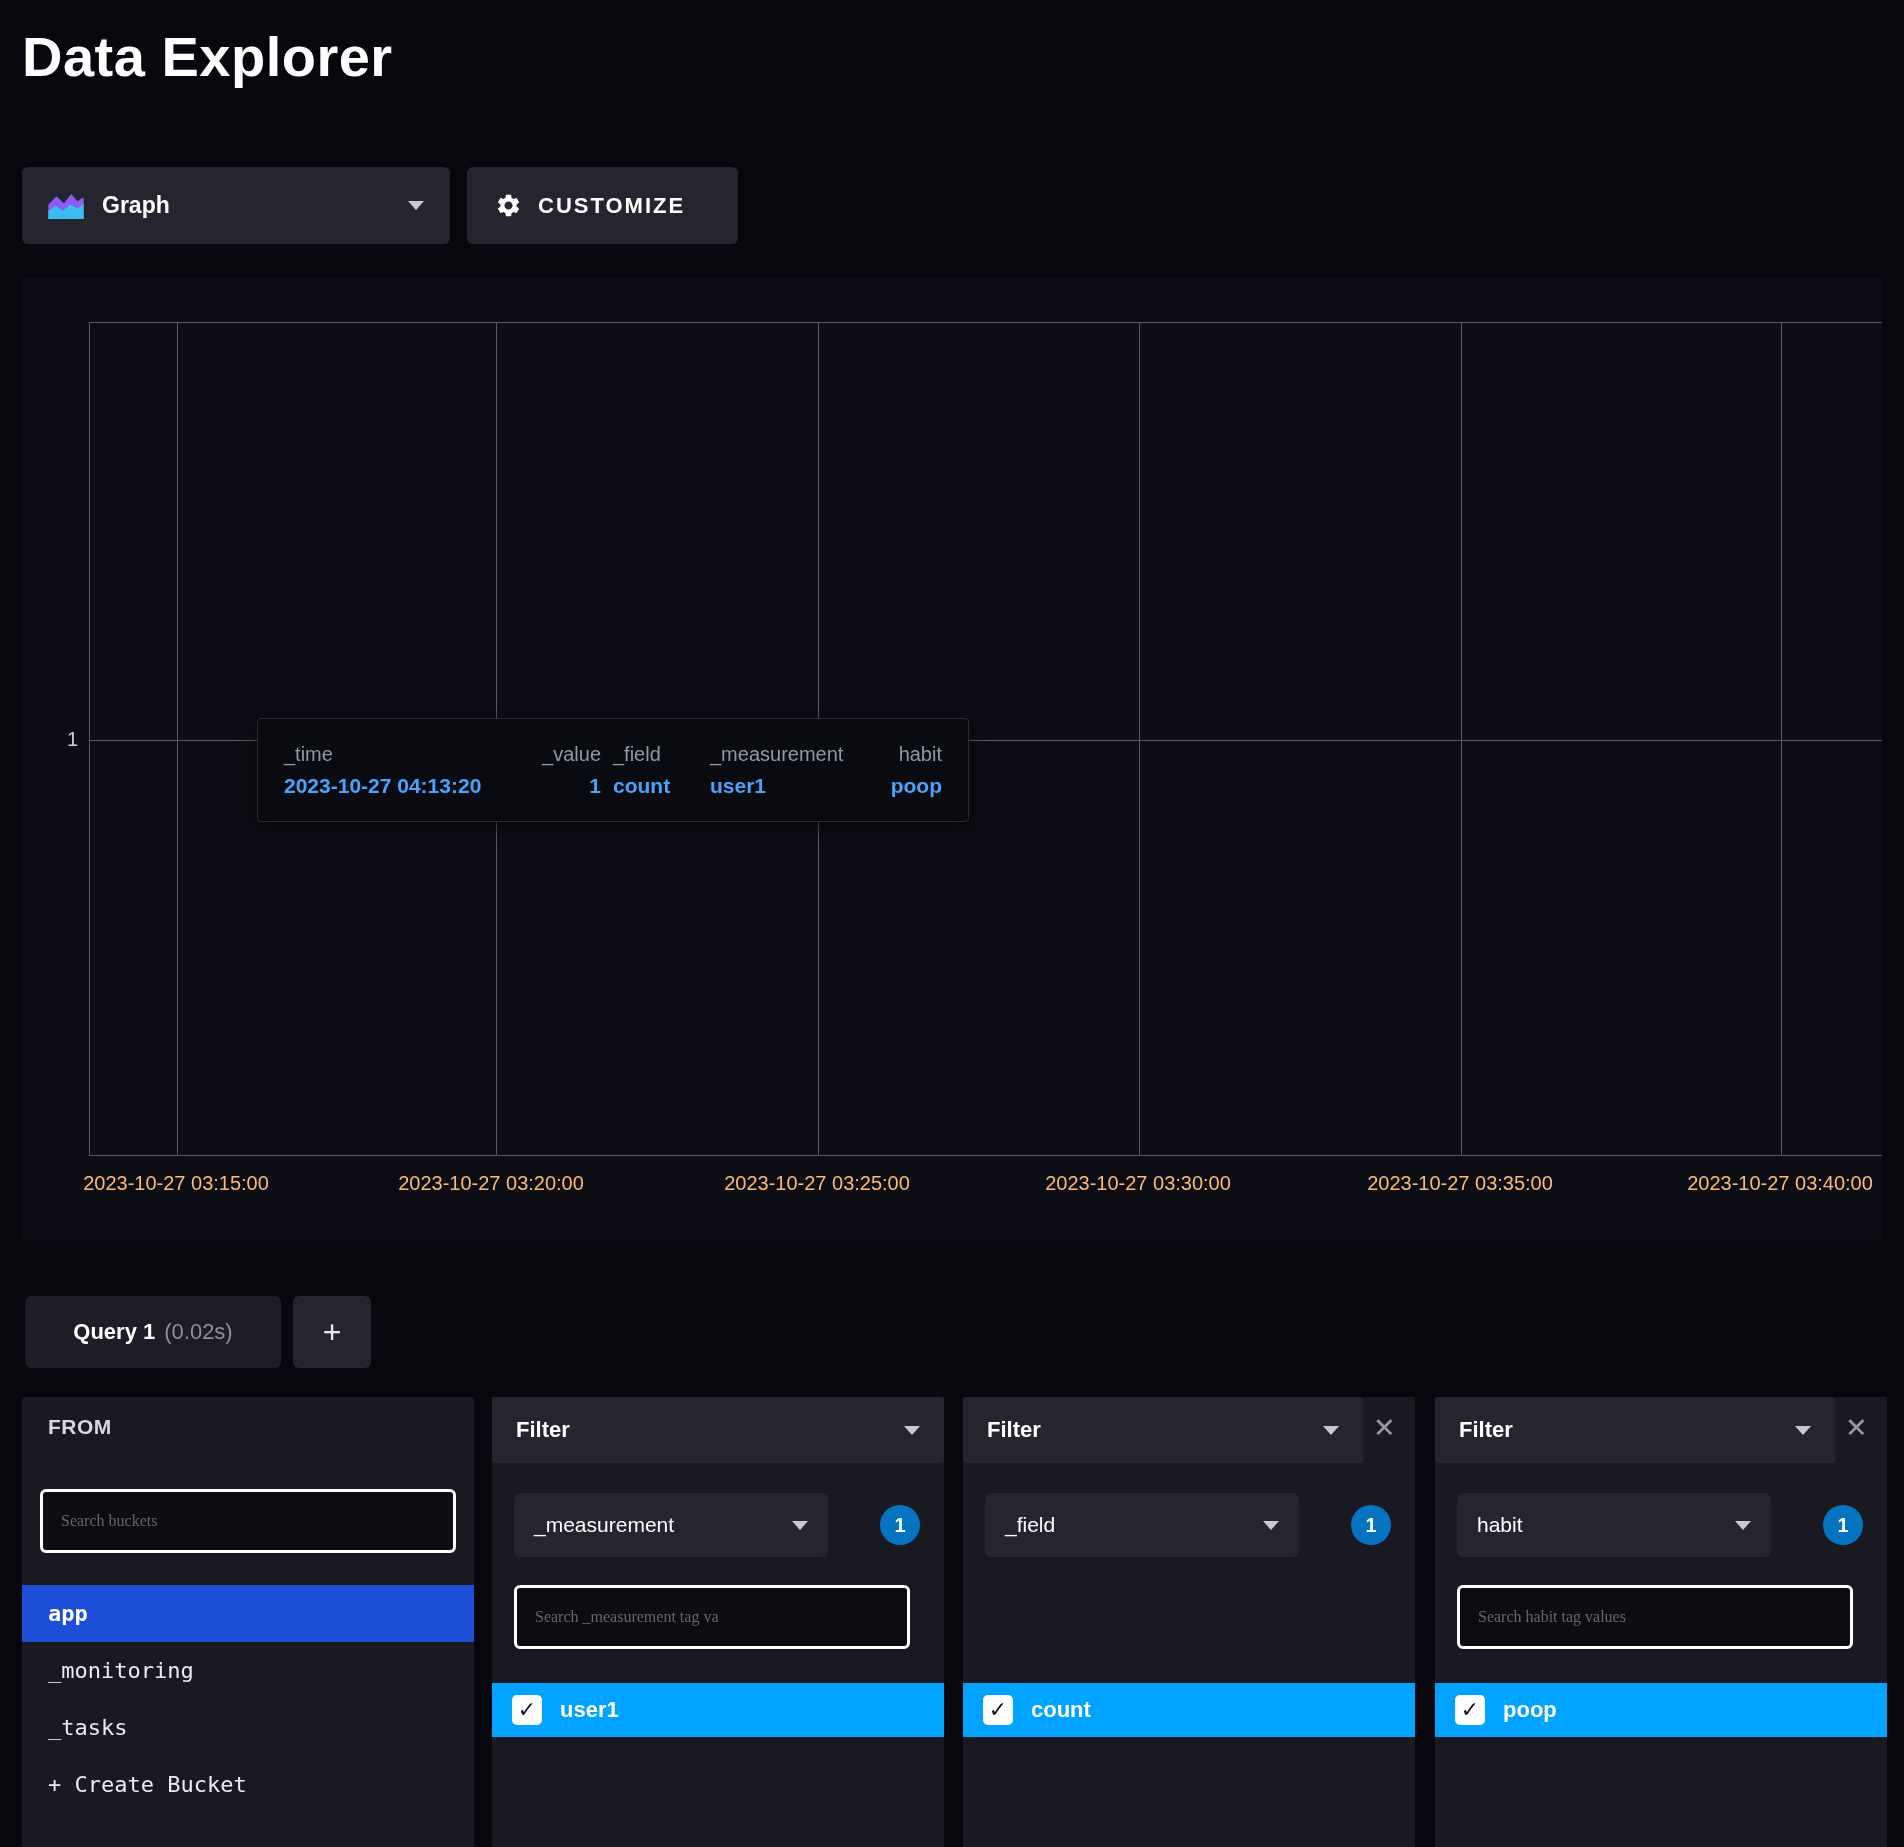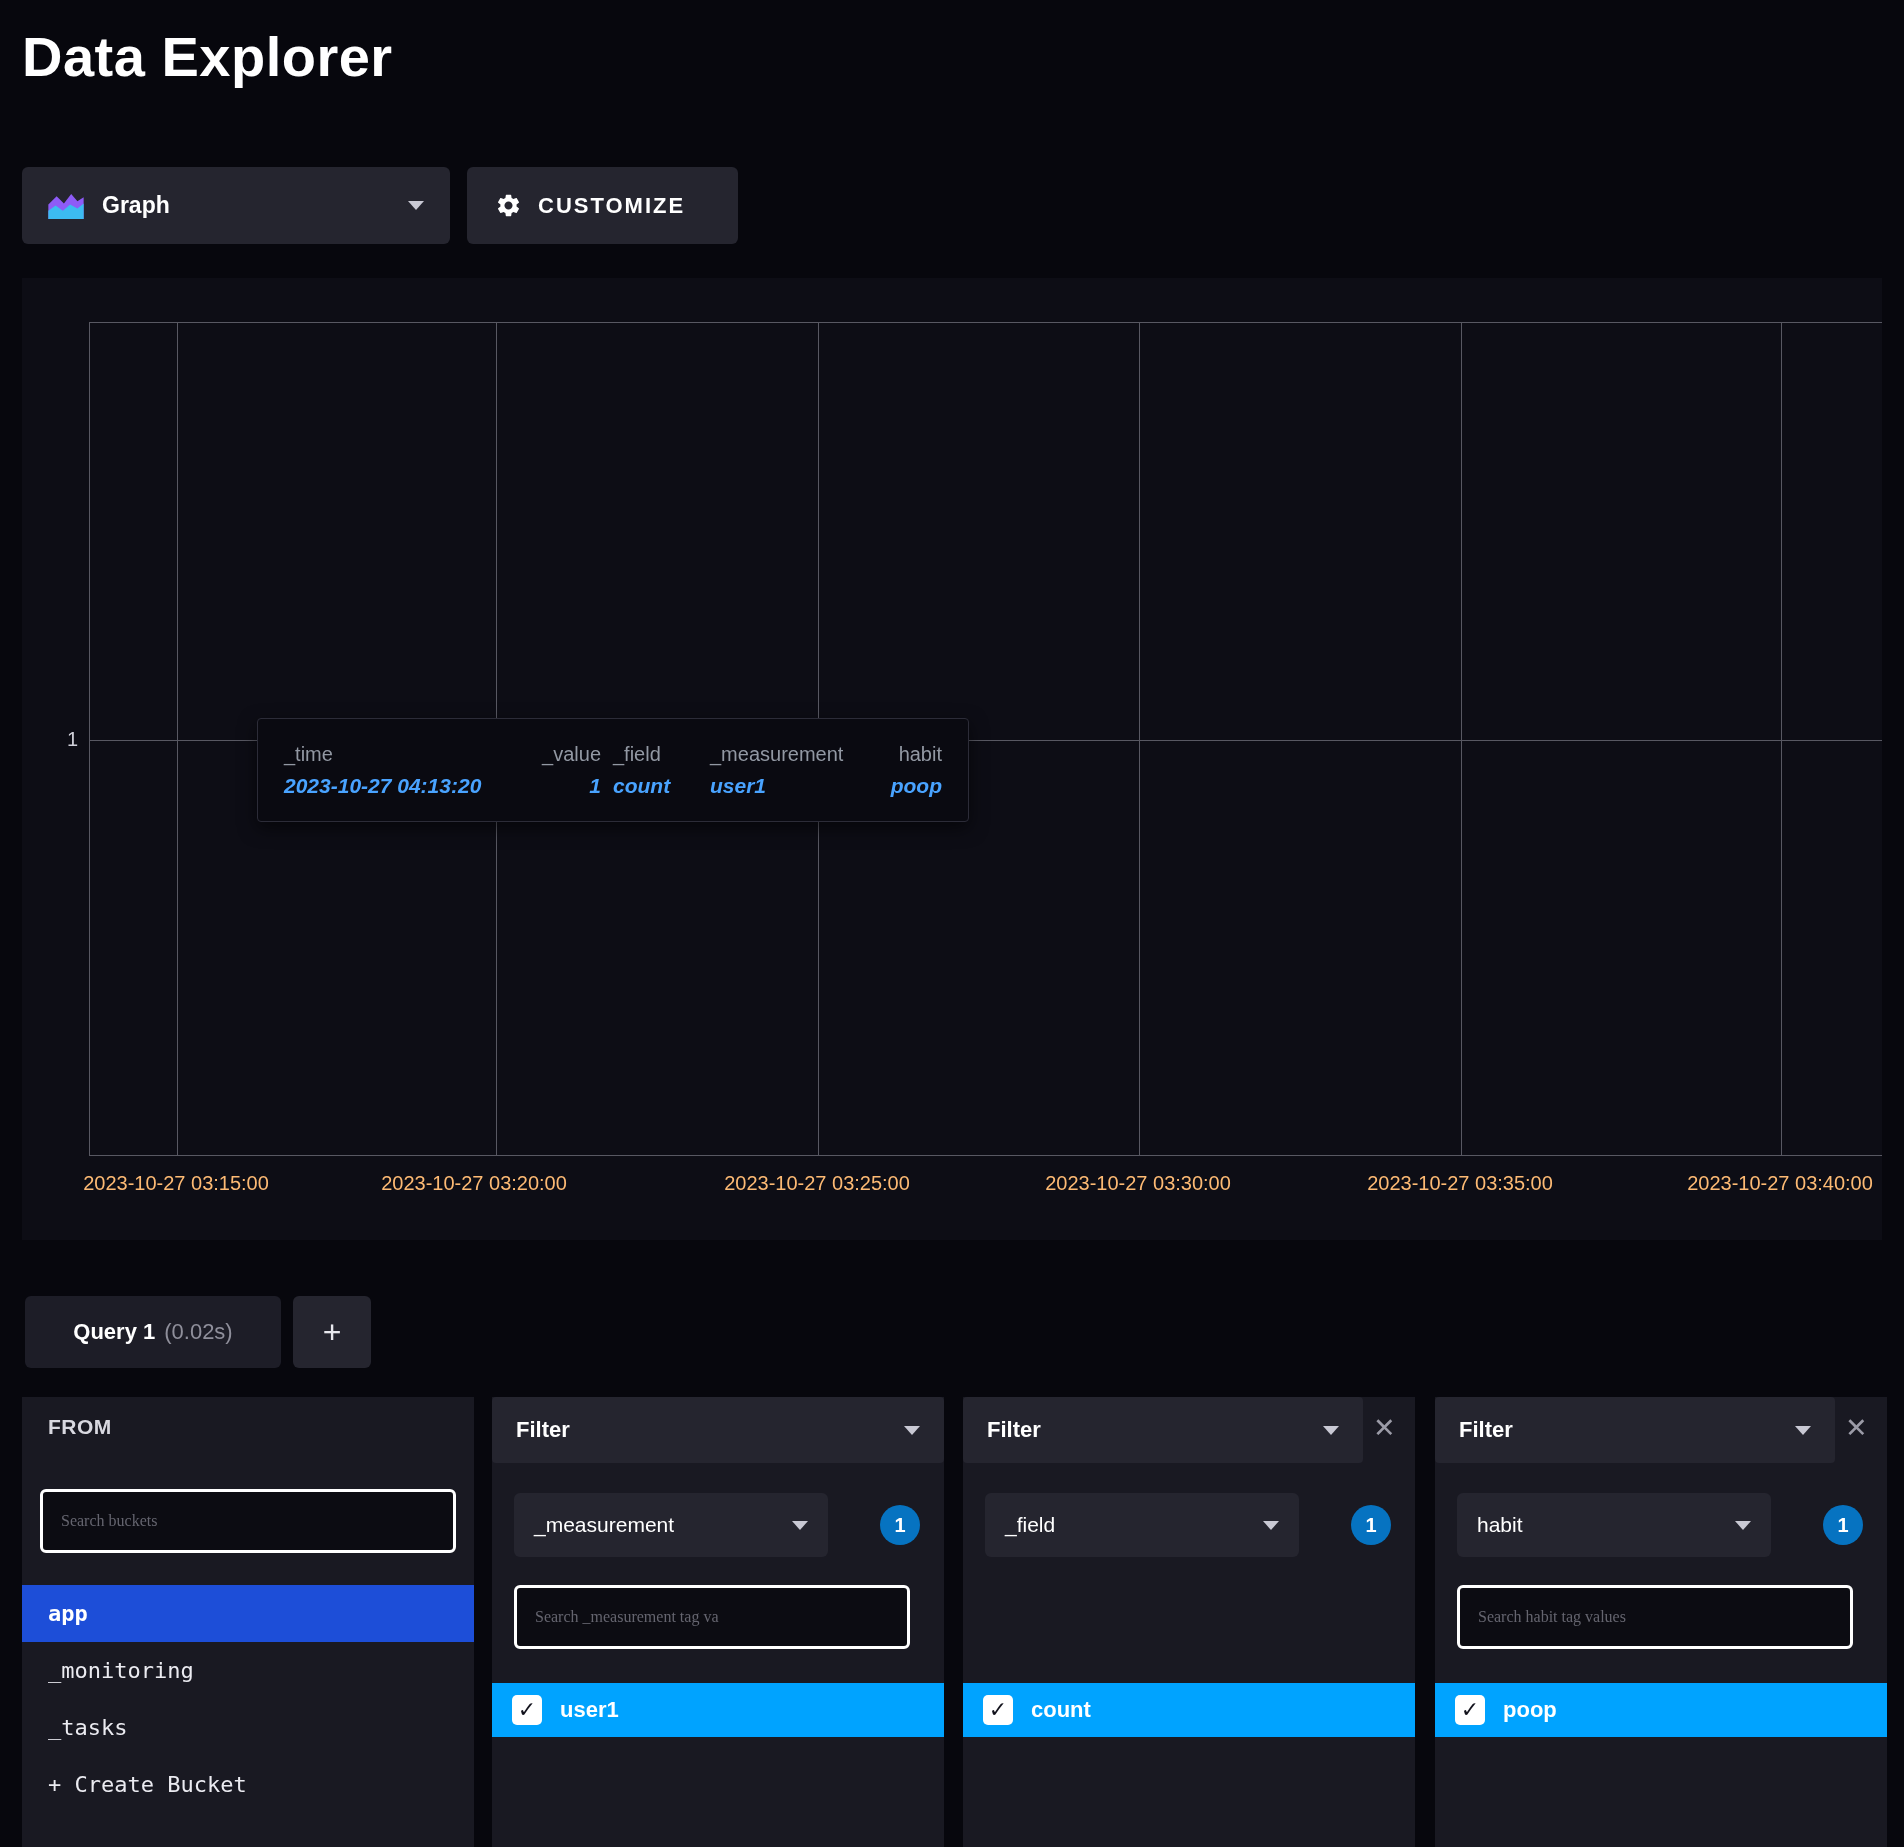--- a/index.html
+++ b/index.html
@@ -27,21 +27,21 @@
   .y-tick { position:absolute; left:0; top:450px; width:56px; text-align:right; font-size:20px; color:#cfcfd8; }
   .x-tick { position:absolute; top:894px; transform:translateX(-50%); font-size:20px; color:#fdba74; white-space:nowrap; }
 
   .tooltip { position:absolute; left:235px; top:440px; width:712px; height:104px; background:#0a0a11;
     border:1px solid #2c2c38; border-radius:4px; box-shadow:0 6px 18px rgba(0,0,0,.55);
     display:flex; flex-direction:column; justify-content:center; padding:0 26px; box-sizing:border-box; }
   .tt-row { display:grid; grid-template-columns:235px 70px 85px 160px 1fr; column-gap:12px; }
   .tt-row span { white-space:nowrap; }
   .tt-row span:nth-child(2), .tt-row span:nth-child(5) { text-align:right; }
   .tt-labels span { color:#9298a3; font-size:20px; }
-  .tt-values { margin-top:8px;font-style:italic; }
+  .tt-values { margin-top:8px; }
   .tt-values span { color:#49a3ff; font-size:21px; font-weight:700; }
 
   
   .query-tab { position:absolute; left:25px; top:1296px; width:256px; height:72px; background:#1d1d27; border-radius:6px;
     display:flex; align-items:center; justify-content:center; gap:9px; font-size:22px; cursor:pointer; }
   .query-tab .name { font-weight:700; color:#fff; }
   .query-tab .dur { color:#8f8f9b; }
   .add-query { position:absolute; left:293px; top:1296px; width:78px; height:72px; background:#25252f; border-radius:6px;
     display:flex; align-items:center; justify-content:center; font-size:32px; color:#e8e8ee; cursor:pointer; }
 
@@ -116,21 +116,21 @@
       <div class="vline" style="left:728px;"></div>
       <div class="vline" style="left:1049px;"></div>
       <div class="vline" style="left:1371px;"></div>
       <div class="vline" style="left:1691px;"></div>
       <div class="hline"></div>
     </div>
 
     <div class="y-tick">1</div>
 
     <div class="x-tick" style="left:154px;">2023-10-27 03:15:00</div>
-    <div class="x-tick" style="left:452px;">2023-10-27 03:20:00</div>
+    <div class="x-tick" style="left:469px;">2023-10-27 03:20:00</div>
     <div class="x-tick" style="left:795px;">2023-10-27 03:25:00</div>
     <div class="x-tick" style="left:1116px;">2023-10-27 03:30:00</div>
     <div class="x-tick" style="left:1438px;">2023-10-27 03:35:00</div>
     <div class="x-tick" style="left:1758px;">2023-10-27 03:40:00</div>
 
     <div class="tooltip">
       <div class="tt-row tt-labels">
         <span>_time</span>
         <span>_value</span>
         <span>_field</span>

